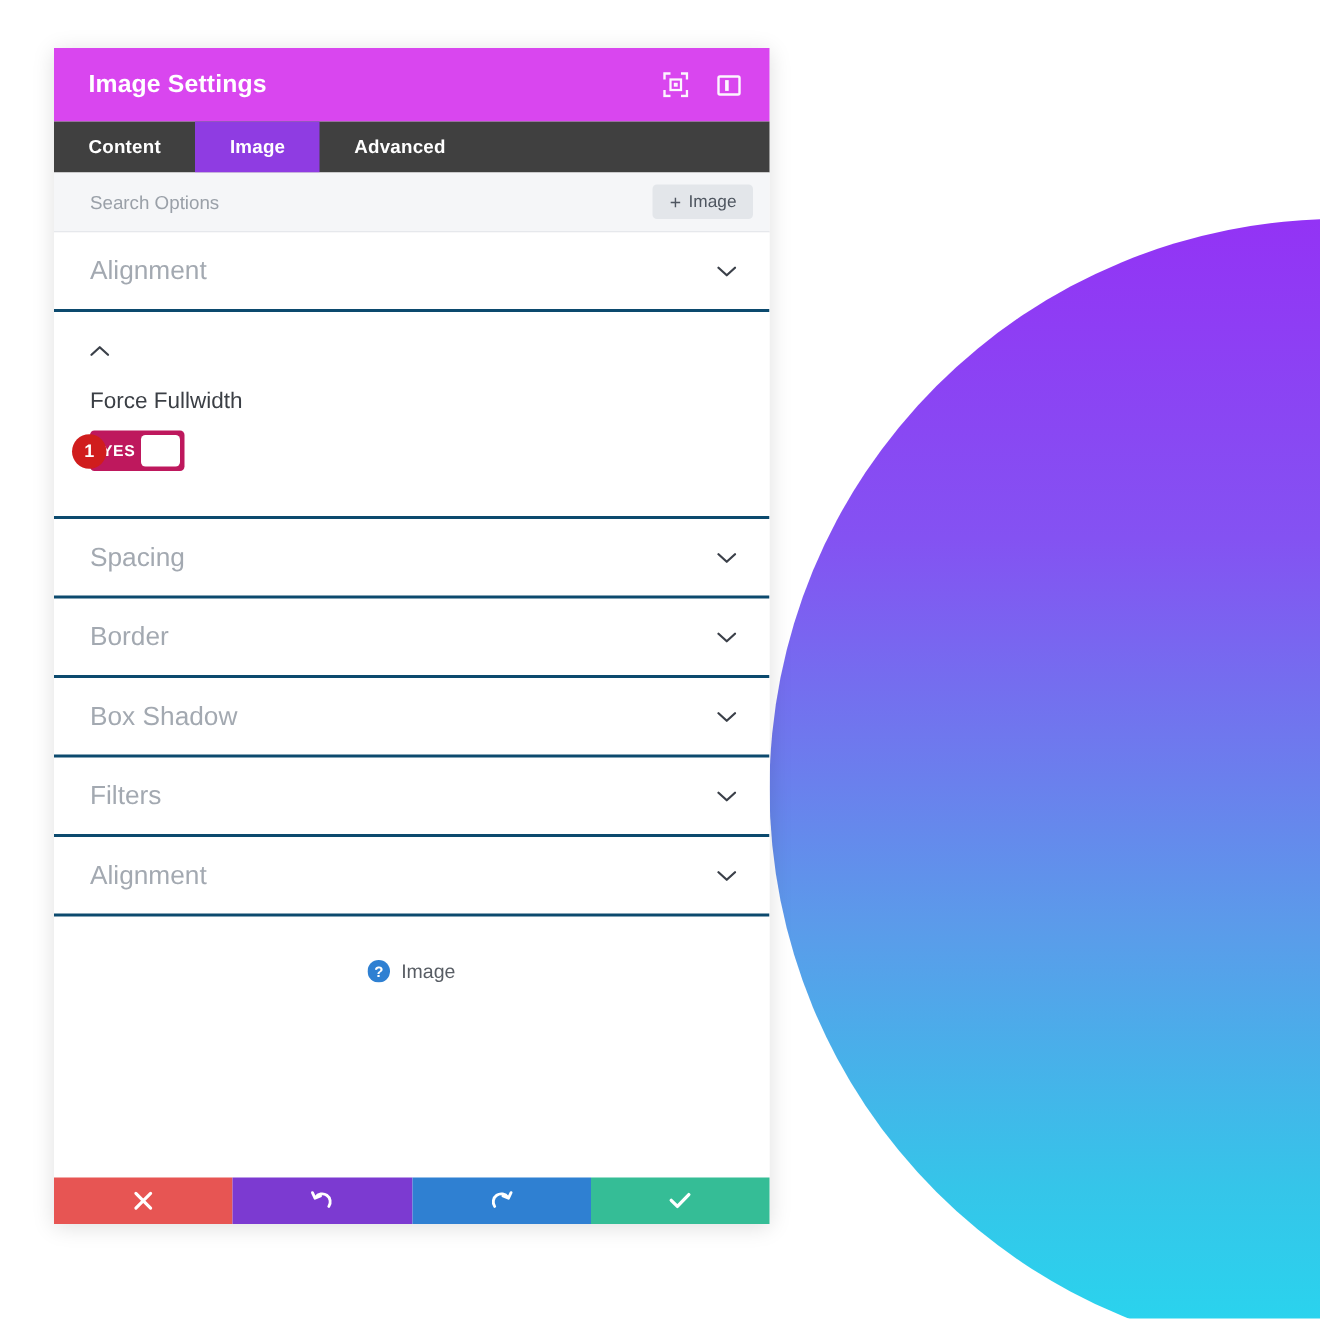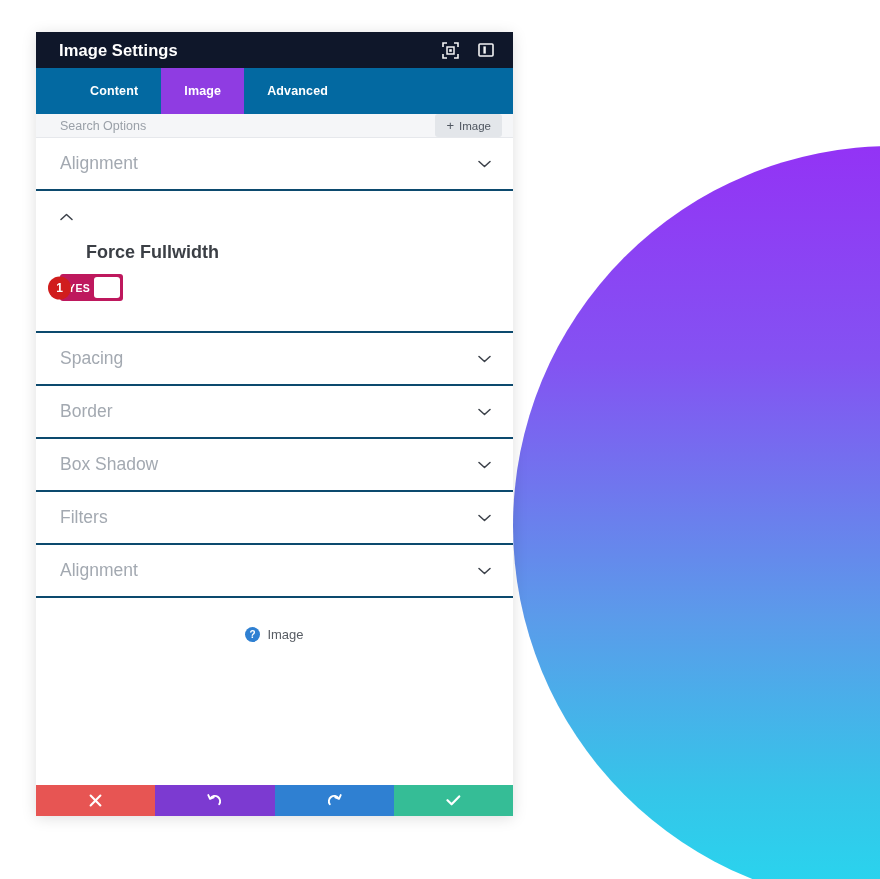--- a/index.html
+++ b/index.html
@@ -37,22 +37,22 @@
     height: 784px;
     background: #ffffff;
     box-shadow: 0 2px 14px rgba(0,0,0,0.13);
     z-index: 5;
     display: flex;
     flex-direction: column;
   }
 
   
   .modal-header {
-    height: 36px;
-    background: #0f172a;
+    height: 49px;
+    background: #d946ef;
     display: flex;
     align-items: center;
     padding: 0 18px 0 23px;
     flex: 0 0 auto;
     gap: 25px;
   }
   .modal-title {
     color: #ffffff;
     font-size: 16.5px;
     font-weight: bold;
@@ -62,43 +62,42 @@
   .header-icons { display: flex; align-items: center; gap: 18px; }
   .hdr-icon {
     width: 18px; height: 18px;
     display: flex; align-items: center; justify-content: center;
     cursor: pointer;
     opacity: 0.95;
   }
 
   
   .modal-tabs {
-    height: 46px;
-    background: #0369a1;
+    height: 34px;
+    background: #404040;
     display: flex;
     align-items: stretch;
     flex: 0 0 auto;
-    padding-left: 31px;
   }
   .tab {
     display: flex;
     align-items: center;
     justify-content: center;
     padding: 0 23px;
     color: #ffffff;
     font-size: 12.5px;
     font-weight: bold;
     cursor: pointer;
     letter-spacing: 0.15px;
   }
   .tab.active { background: #8f3ce2; }
 
   
   .search-row {
-    height: 24px;
+    height: 40px;
     background: #f5f6f8;
     border-bottom: 1px solid #e6e8ec;
     display: flex;
     align-items: center;
     padding: 0 11px 0 24px;
     flex: 0 0 auto;
   }
   .search-input {
     flex: 1 1 auto;
     border: none;
@@ -145,25 +144,24 @@
     font-weight: normal;
   }
   .accordion.open .acc-title { color: #3c7fb8; }
   .chev {
     width: 13px; height: 8px;
     display: flex; align-items: center; justify-content: center;
   }
   .acc-body { padding: 0 24px 30px 24px; }
 
   .field-label {
-    font-size: 18px;
-    font-weight: bold;
+    font-size: 15px;
+    font-weight: normal;
     color: #3b3f45;
     margin-bottom: 11px;
-    margin-left: 26px;
   }
 
   
   .toggle-wrap { position: relative; display: inline-block; }
   .toggle {
     width: 63px;
     height: 27px;
     background: #be185d;
     border-radius: 3px;
     display: flex;

